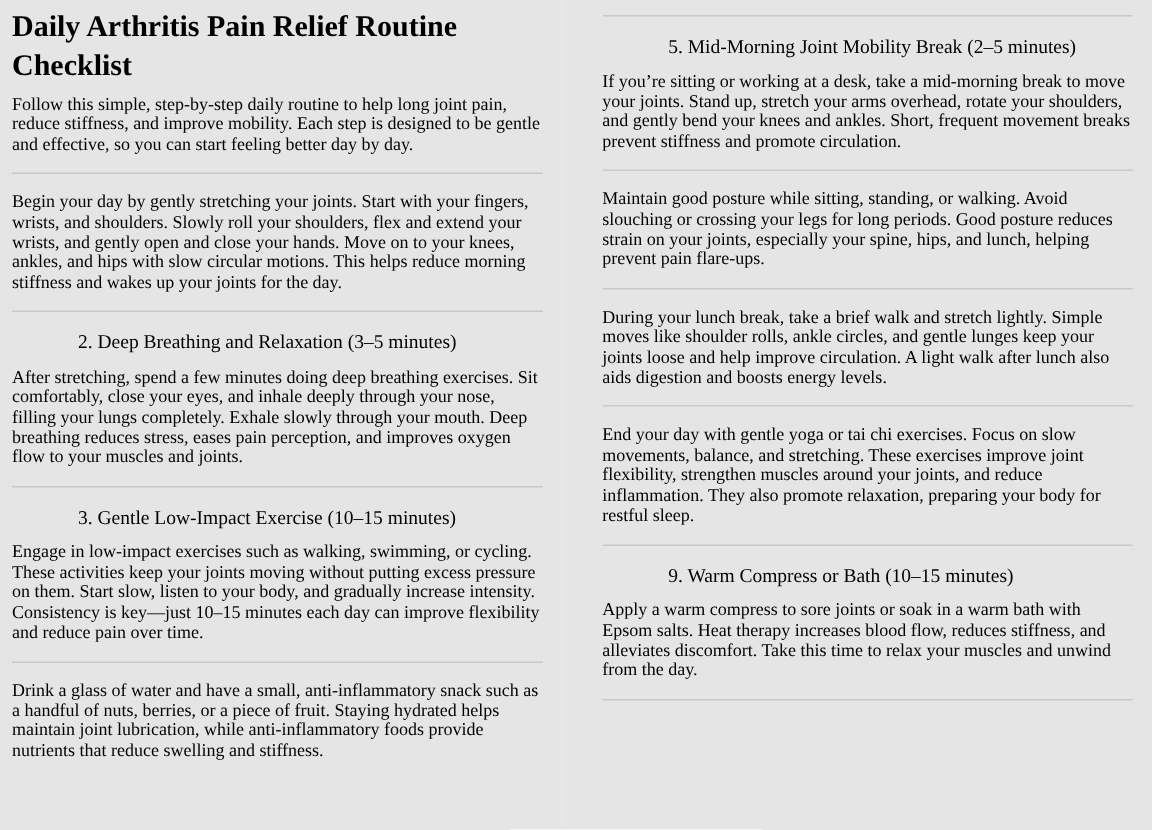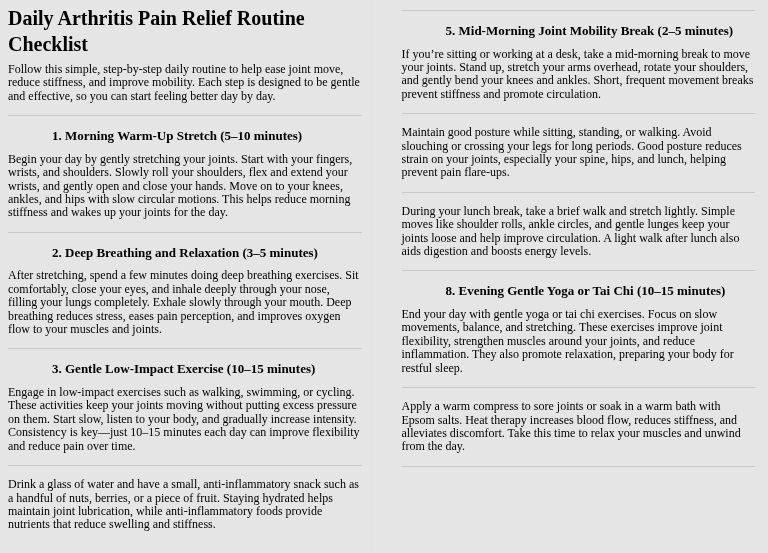--- a/index.html
+++ b/index.html
@@ -44,38 +44,37 @@
   hr.rule {
     border: 0;
     border-top: 1px solid #c8c8c8;
     margin: 12px 0;
     height: 0;
   }
   hr.rule.first { margin-top: 5px; }
   h2.sec-heading {
     font-size: 13px;
     line-height: 15.6px;
-    font-weight: bold;
+    font-weight: normal;
     margin: 5px 0 0 0;
     padding-left: 44px;
   }
 </style>
 </head>
 <body>
 
 <div class="page">
   <div class="vdivider"></div>
 
   <div class="col col-left">
     <h1 class="doc-title">Daily Arthritis Pain Relief Routine Checklist</h1>
-    <p class="intro">Follow this simple, step-by-step daily routine to help ease joint move, reduce stiffness, and improve mobility. Each step is designed to be gentle and effective, so you can start feeling better day by day.</p>
+    <p class="intro">Follow this simple, step-by-step daily routine to help long joint pain, reduce stiffness, and improve mobility. Each step is designed to be gentle and effective, so you can start feeling better day by day.</p>
 
     <hr class="rule">
     <section>
-      <h2 class="sec-heading">1. Morning Warm-Up Stretch (5–10 minutes)</h2>
       <p>Begin your day by gently stretching your joints. Start with your fingers, wrists, and shoulders. Slowly roll your shoulders, flex and extend your wrists, and gently open and close your hands. Move on to your knees, ankles, and hips with slow circular motions. This helps reduce morning stiffness and wakes up your joints for the day.</p>
     </section>
 
     <hr class="rule">
     <section>
       <h2 class="sec-heading">2. Deep Breathing and Relaxation (3–5 minutes)</h2>
       <p>After stretching, spend a few minutes doing deep breathing exercises. Sit comfortably, close your eyes, and inhale deeply through your nose, filling your lungs completely. Exhale slowly through your mouth. Deep breathing reduces stress, eases pain perception, and improves oxygen flow to your muscles and joints.</p>
     </section>
 
     <hr class="rule">
@@ -102,24 +101,24 @@
       <p>Maintain good posture while sitting, standing, or walking. Avoid slouching or crossing your legs for long periods. Good posture reduces strain on your joints, especially your spine, hips, and lunch, helping prevent pain flare-ups.</p>
     </section>
 
     <hr class="rule">
     <section>
       <p>During your lunch break, take a brief walk and stretch lightly. Simple moves like shoulder rolls, ankle circles, and gentle lunges keep your joints loose and help improve circulation. A light walk after lunch also aids digestion and boosts energy levels.</p>
     </section>
 
     <hr class="rule">
     <section>
-      <h2 class="sec-heading">8. Evening Gentle Yoga or Tai Chi (10–15 minutes)</h2>
       <p>End your day with gentle yoga or tai chi exercises. Focus on slow movements, balance, and stretching. These exercises improve joint flexibility, strengthen muscles around your joints, and reduce inflammation. They also promote relaxation, preparing your body for restful sleep.</p>
     </section>
 
     <hr class="rule">
     <section>
+      <h2 class="sec-heading">9. Warm Compress or Bath (10–15 minutes)</h2>
       <p>Apply a warm compress to sore joints or soak in a warm bath with Epsom salts. Heat therapy increases blood flow, reduces stiffness, and alleviates discomfort. Take this time to relax your muscles and unwind from the day.</p>
     </section>
 
     <hr class="rule">
   </div>
 </div>
 
 </body></html>

